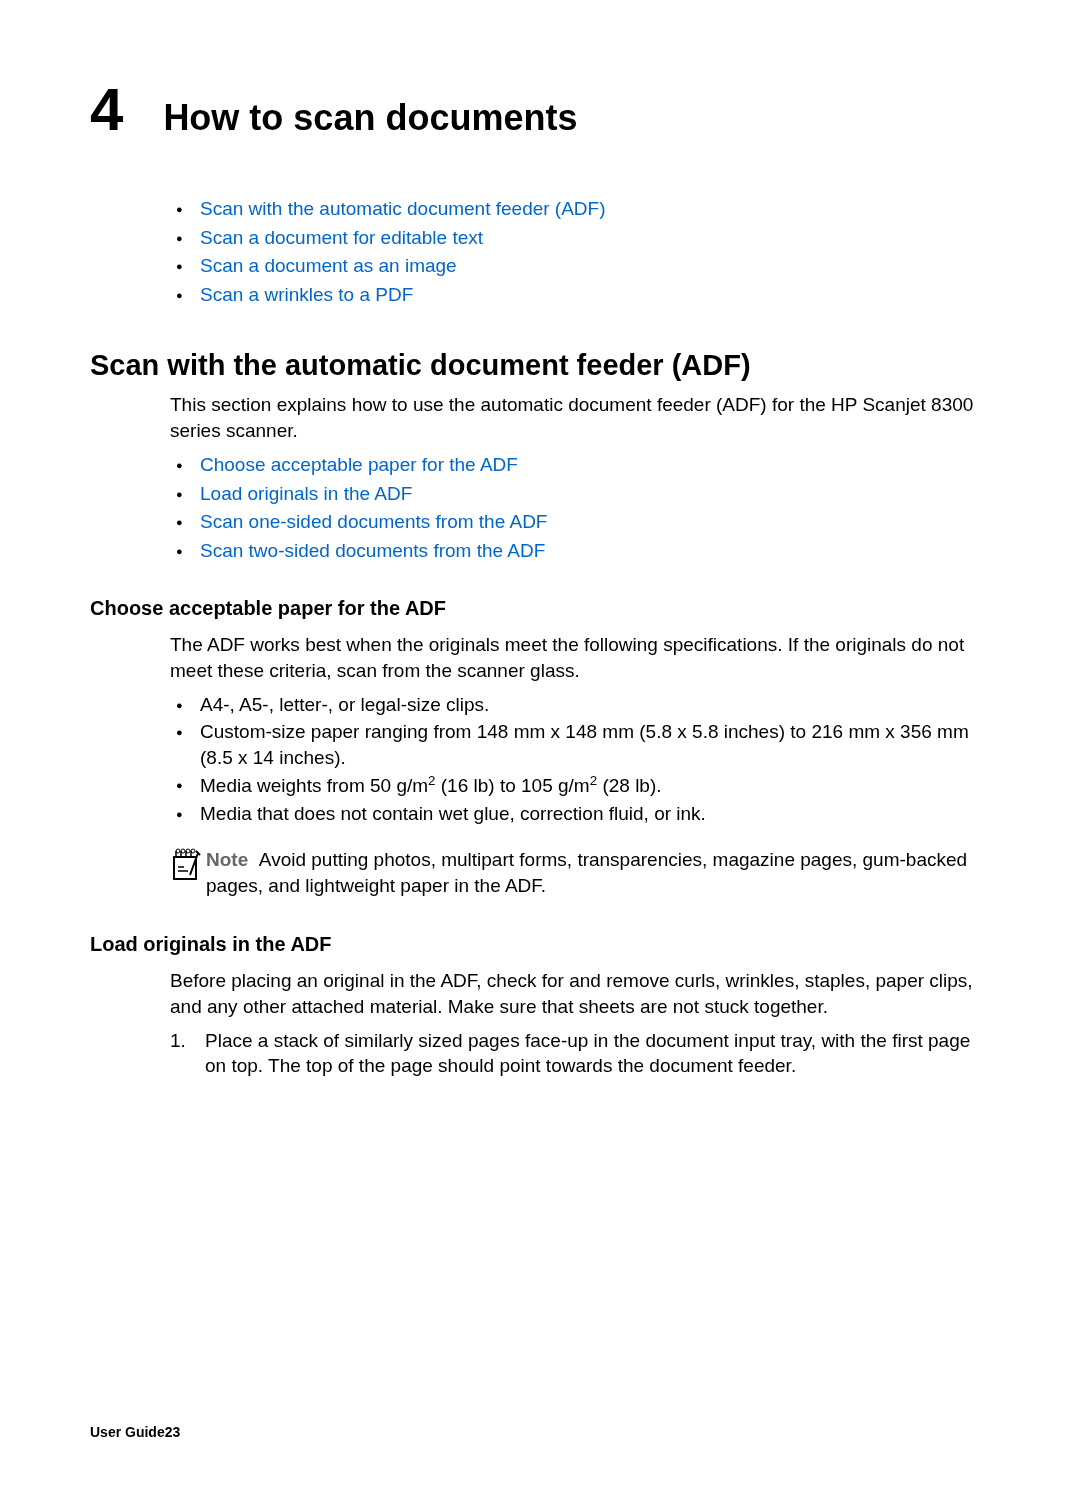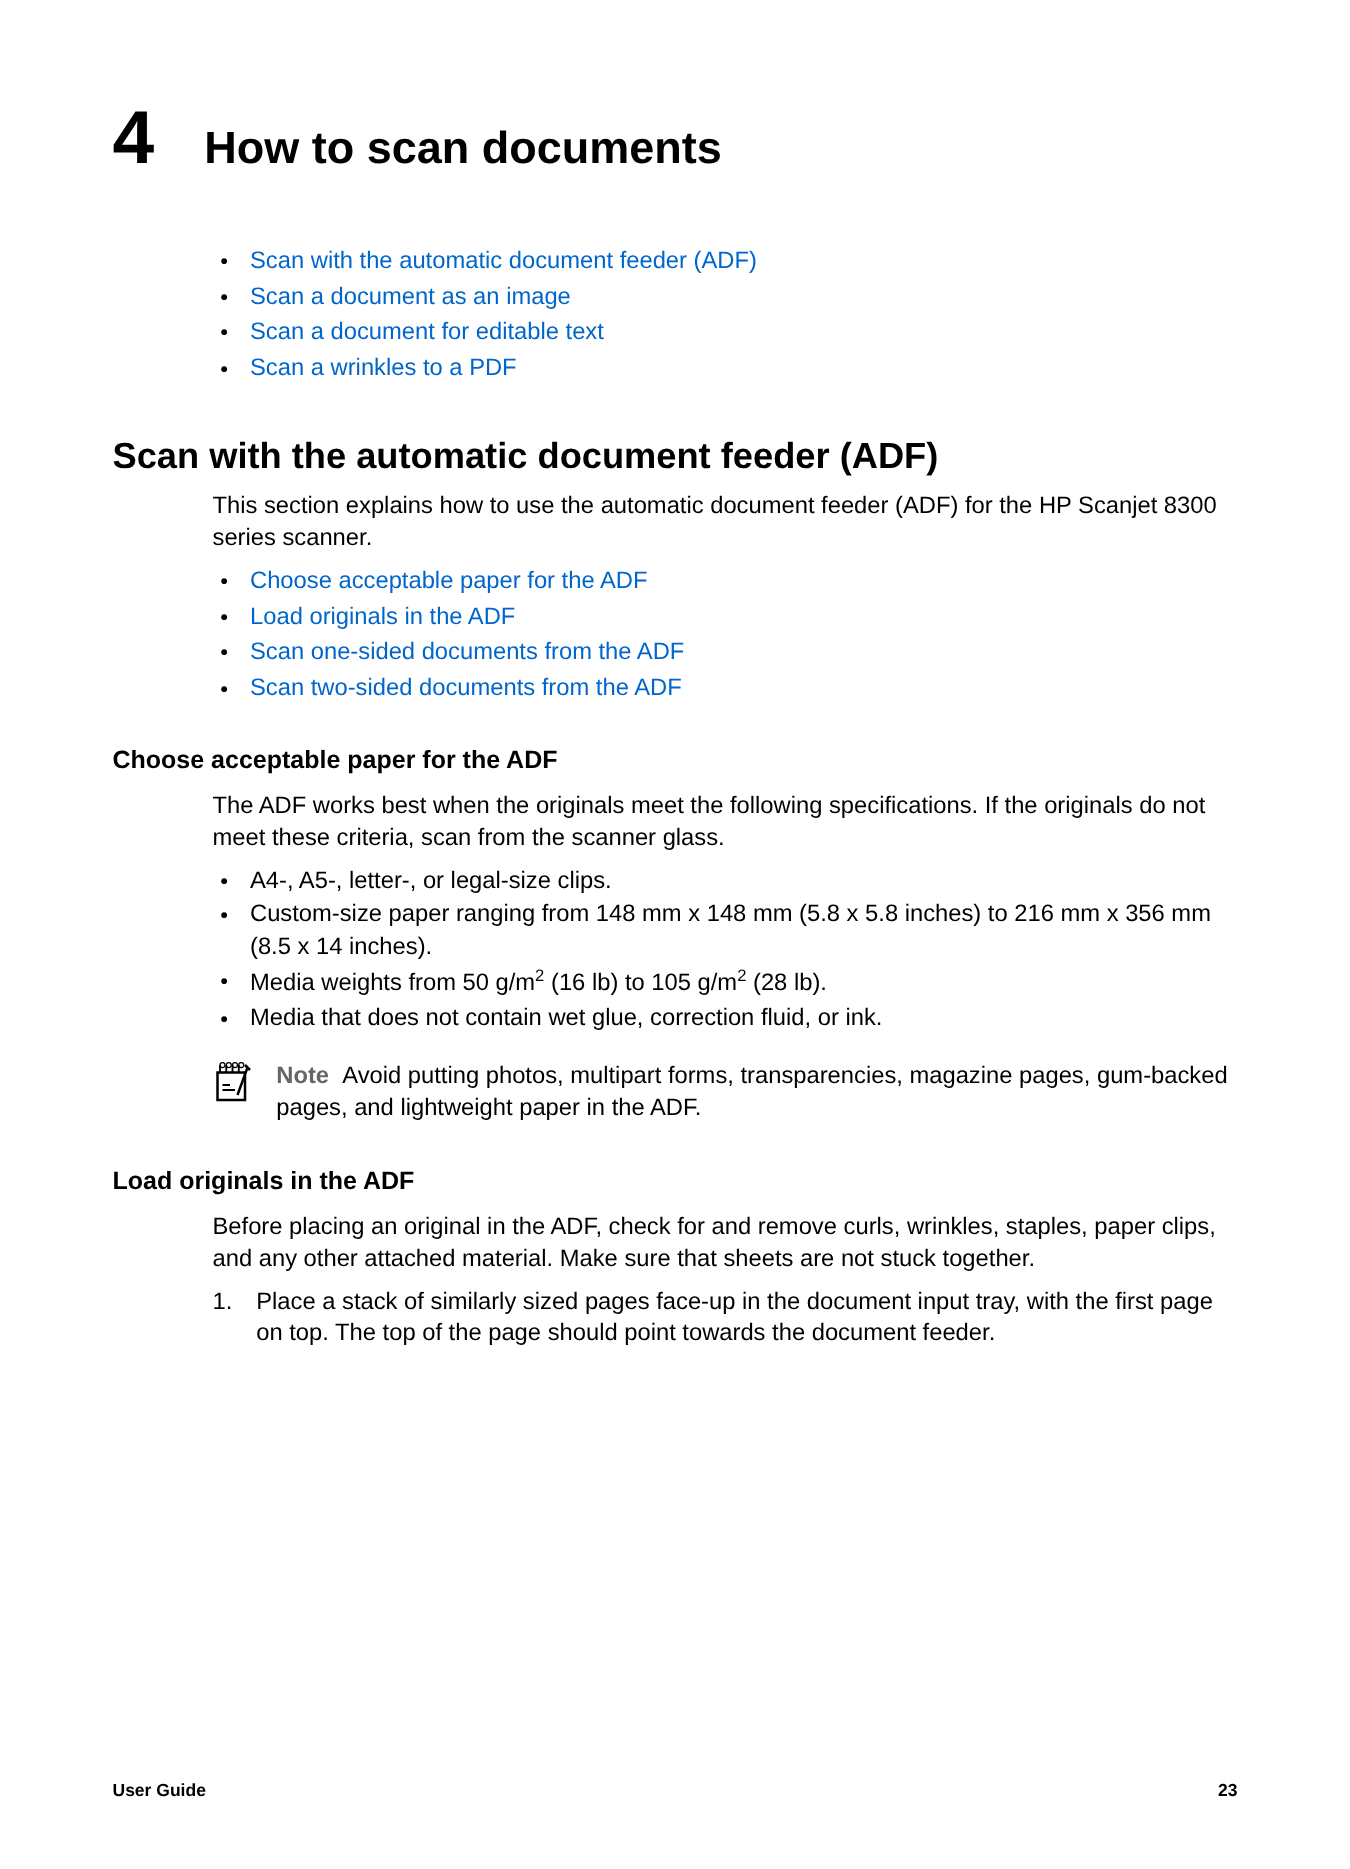--- a/index.html
+++ b/index.html
@@ -97,21 +97,20 @@
       content: "●";
       position: absolute;
       left: 6px;
       font-size: 11px;
       top: 6px;
     }
     .note-block {
       display: flex;
       align-items: flex-start;
       margin-top: 20px;
-      gap: 15px;
     }
     .note-icon {
       flex-shrink: 0;
       width: 36px;
       height: 36px;
     }
     .note-text {
       font-size: 19px;
       line-height: 1.35;
     }
@@ -136,41 +135,40 @@
     .ordered-list li .num {
       position: absolute;
       left: 0;
     }
     .footer {
       position: absolute;
       bottom: 55px;
       left: 90px;
       right: 90px;
       display: flex;
-      justify-content: space-between;
       font-size: 14px;
       font-weight: bold;
     }
     .subsection-block {
       margin-bottom: 35px;
     }
   </style>
 </head>
 <body>
 
 <div class="chapter-header">
   <div class="chapter-number">4</div>
   <div class="chapter-title">How to scan documents</div>
 </div>
 
 <div class="intro-block">
   <ul class="link-list">
     <li><a href="#" class="link">Scan with the automatic document feeder (ADF)</a></li>
+    <li><a href="#" class="link">Scan a document for editable text</a></li>
     <li><a href="#" class="link">Scan a document as an image</a></li>
-    <li><a href="#" class="link">Scan a document for editable text</a></li>
     <li><a href="#" class="link">Scan a wrinkles to a PDF</a></li>
   </ul>
 </div>
 
 <h2 class="section-heading">Scan with the automatic document feeder (ADF)</h2>
 <div class="section-body">
   <p class="section-text">This section explains how to use the automatic document feeder (ADF) for the HP Scanjet 8300 series scanner.</p>
   <ul class="link-list">
     <li><a href="#" class="link">Choose acceptable paper for the ADF</a></li>
     <li><a href="#" class="link">Load originals in the ADF</a></li>

